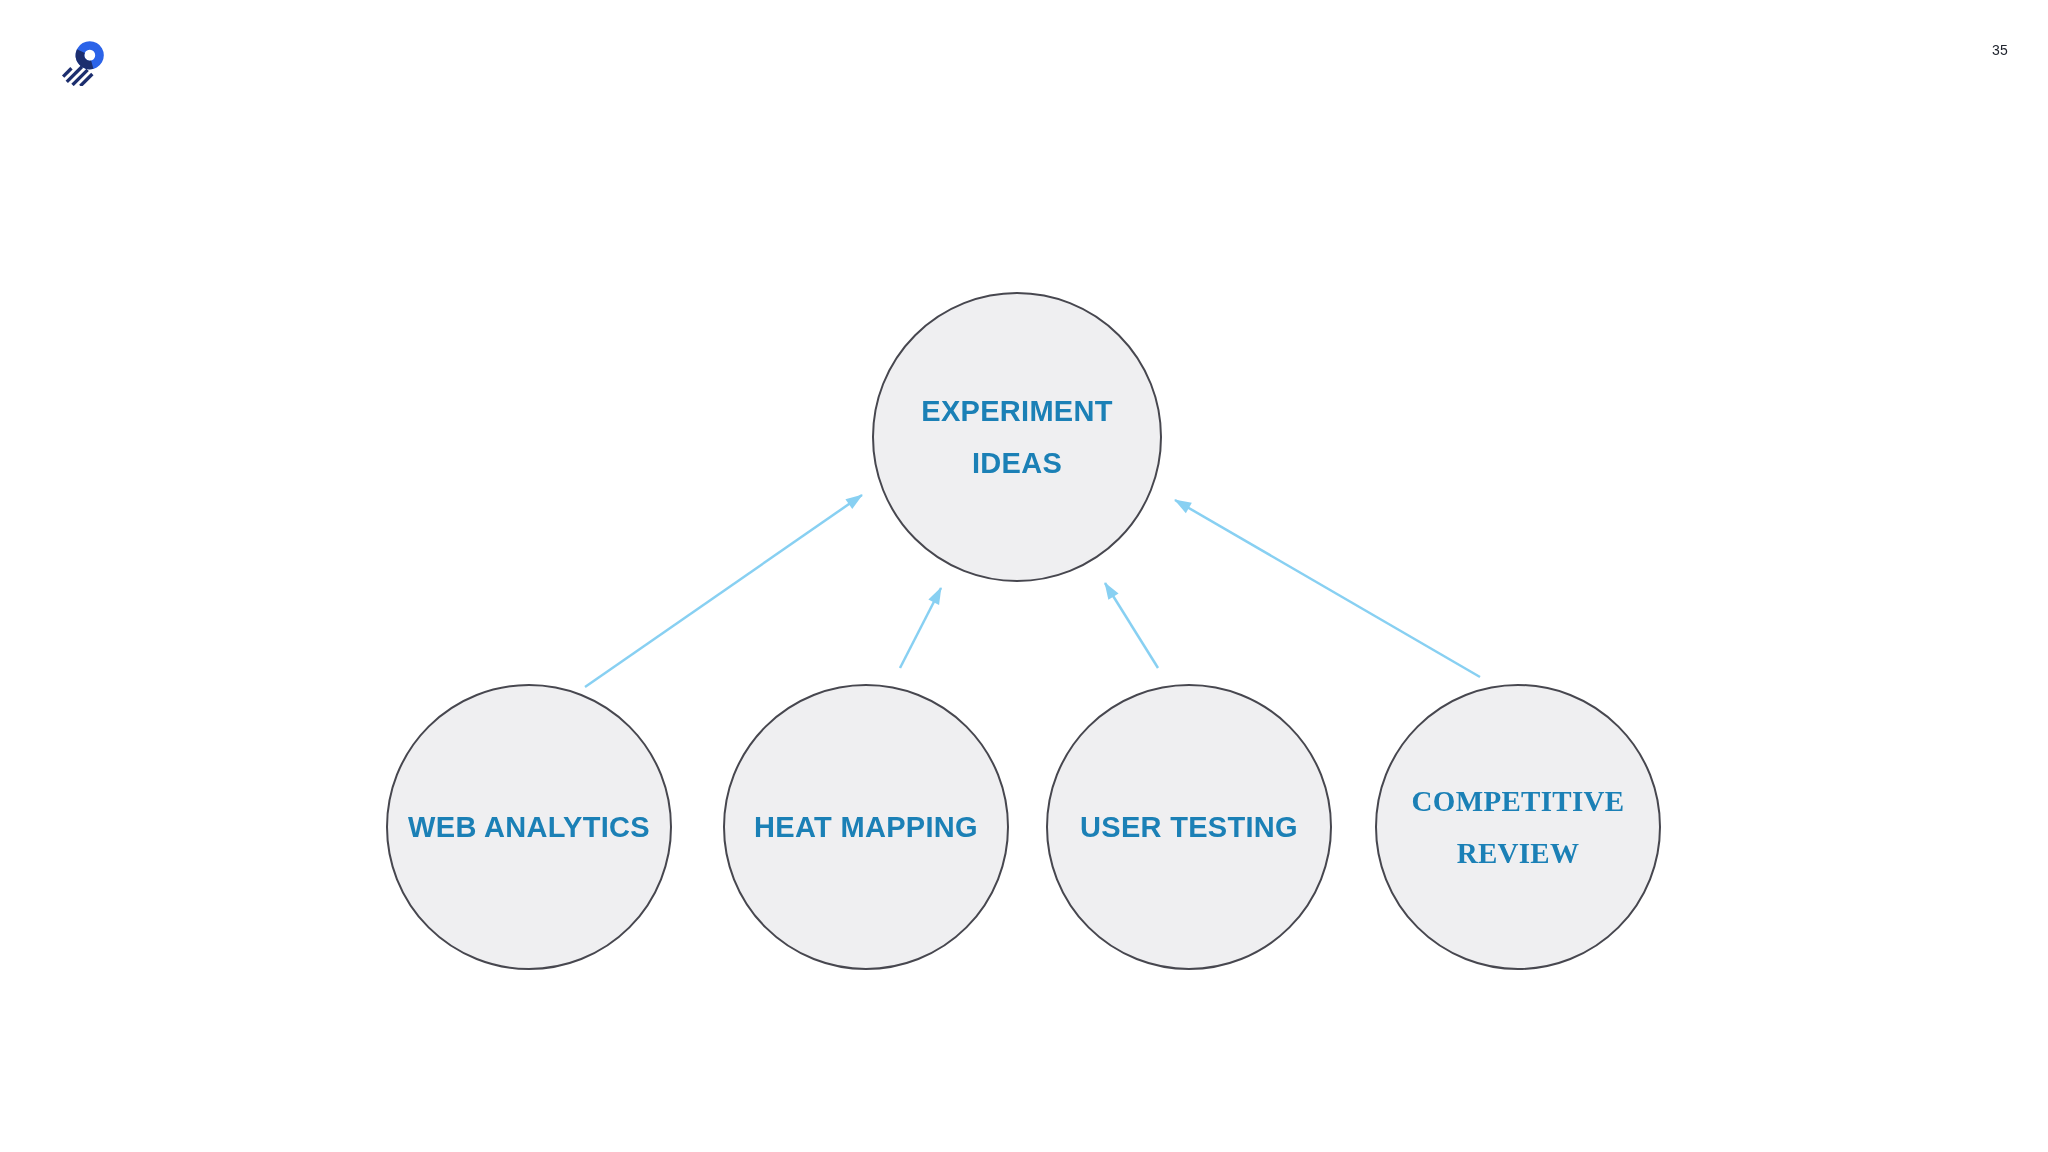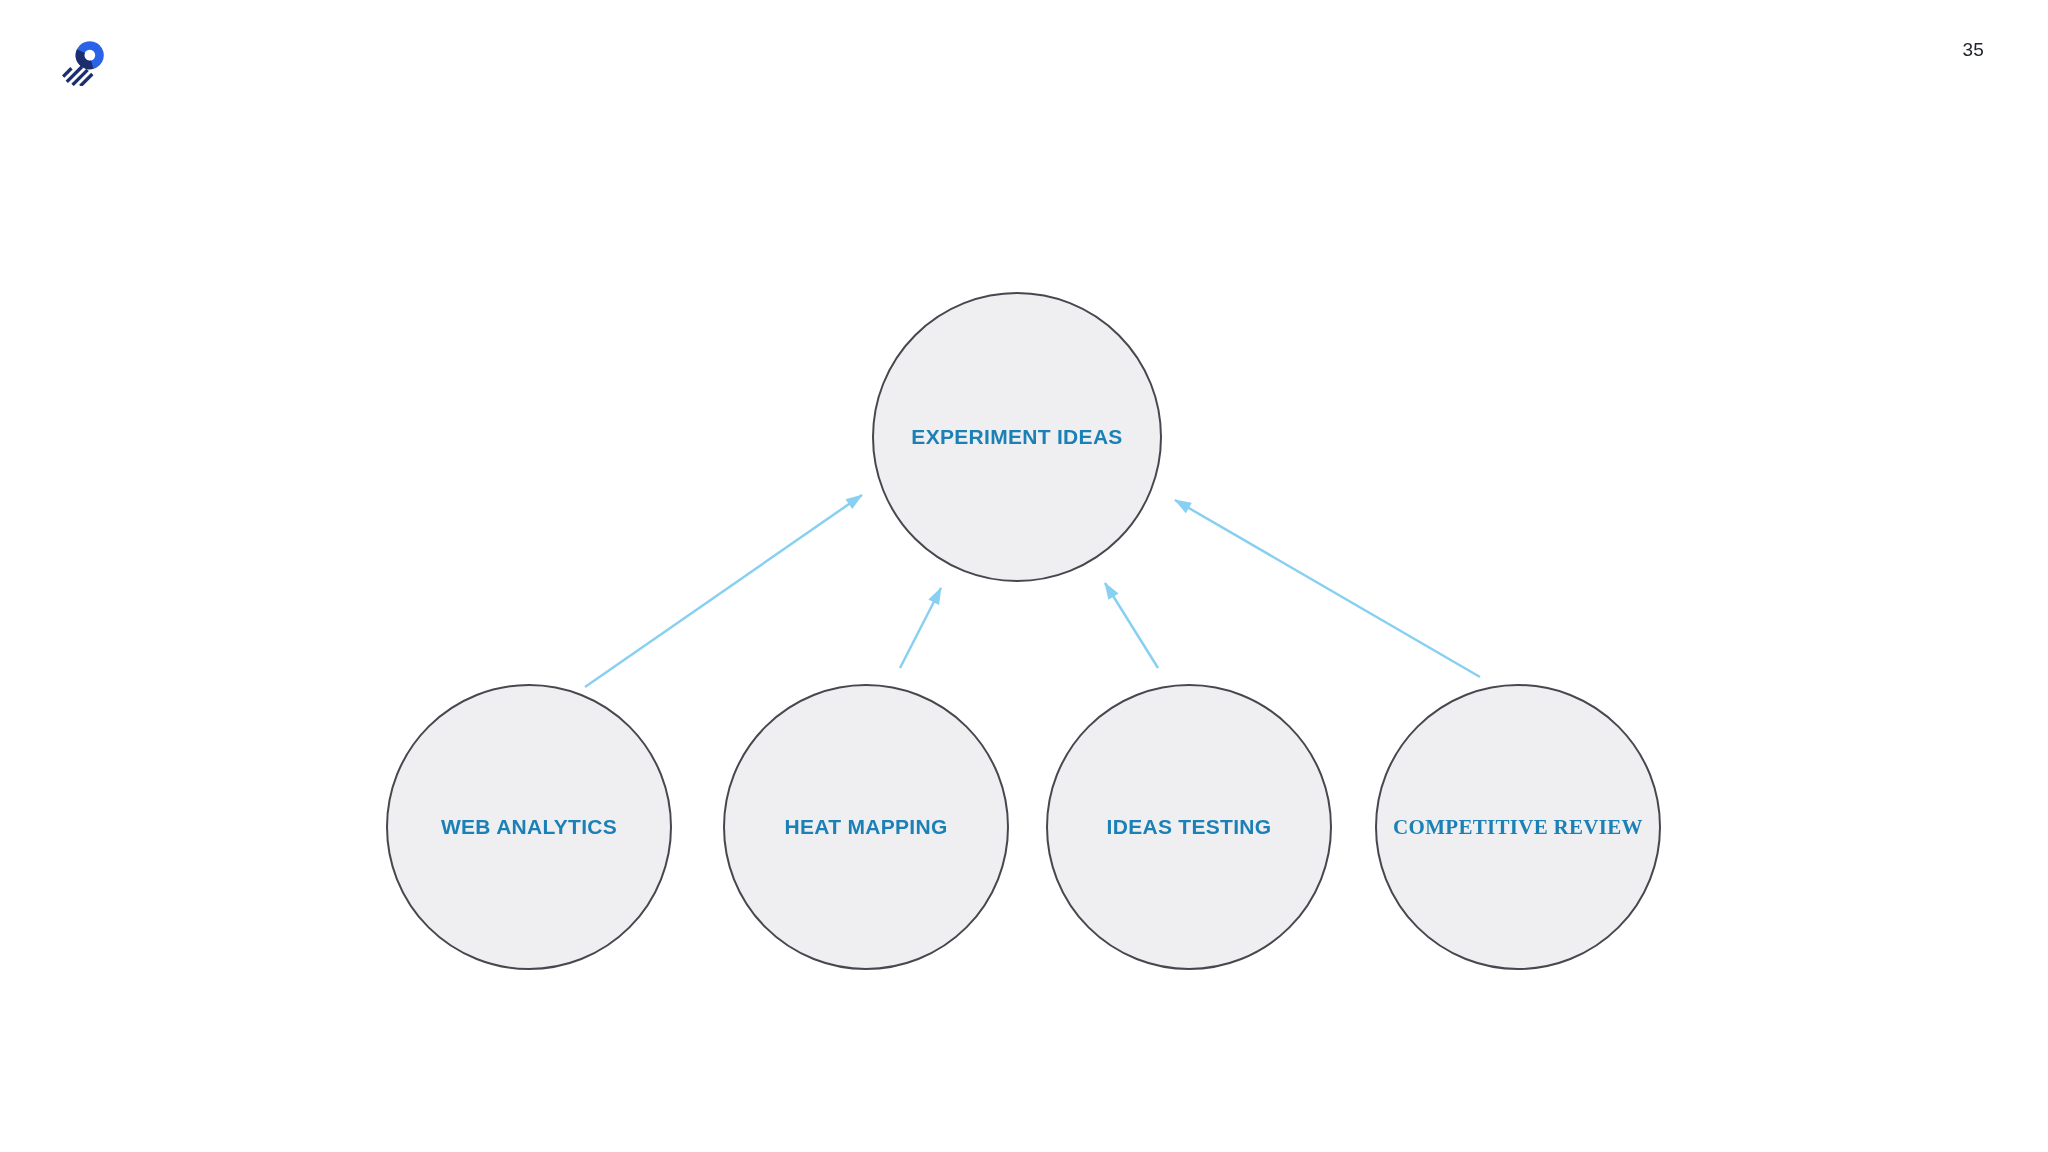--- a/index.html
+++ b/index.html
@@ -10,22 +10,22 @@
     overflow: hidden;
     font-family: "Liberation Sans", "DejaVu Sans", sans-serif;
   }
 
   
   .logo {
     position: absolute; left: 60px; top: 38px;
     width: 48px; height: 48px;
   }
   .page-number {
-    position: absolute; right: 64px; top: 36px;
-    font-size: 19px; line-height: 28px;
+    position: absolute; right: 40px; top: 36px;
+    font-size: 14px; line-height: 28px;
     color: #20242e;
     letter-spacing: 0.2px;
   }
 
   
   .arrows {
     position: absolute; left: 0; top: 0;
     width: 2048px; height: 1152px;
     pointer-events: none;
   }
@@ -42,22 +42,22 @@
     border: 2px solid #47474f;
     box-sizing: border-box;
     display: flex;
     align-items: center;
     justify-content: center;
     text-align: center;
   }
   .node .label {
     color: #1b80b6;
     font-weight: bold;
-    font-size: 21px;
-    line-height: 38px;
+    font-size: 29px;
+    line-height: 52px;
     letter-spacing: 0.3px;
   }
   .node-center {
     left: 872px; top: 292px;
     width: 290px; height: 290px;
     padding: 0 22px;
   }
   .node-bottom {
     top: 684px;
     width: 286px; height: 286px;
@@ -111,17 +111,17 @@
   <span class="label">EXPERIMENT IDEAS</span>
 </div>
 
 <div class="node node-bottom node-pos-0">
   <span class="label">WEB ANALYTICS</span>
 </div>
 <div class="node node-bottom node-pos-1">
   <span class="label">HEAT MAPPING</span>
 </div>
 <div class="node node-bottom node-pos-2">
-  <span class="label">IDEAS TESTING</span>
+  <span class="label">USER TESTING</span>
 </div>
 <div class="node node-bottom node-pos-3">
   <span class="label">COMPETITIVE REVIEW</span>
 </div>
 
 </body></html>

